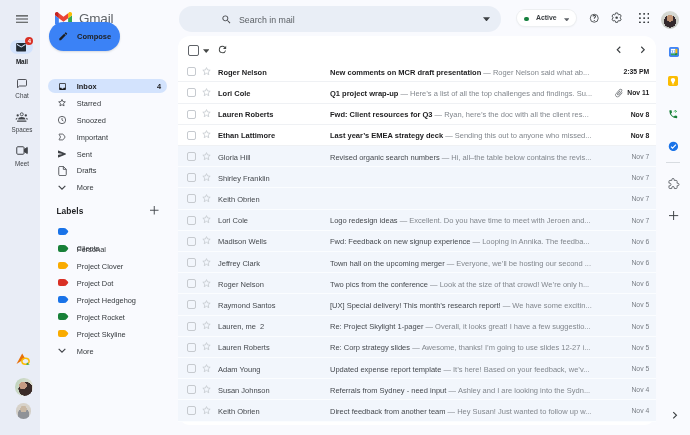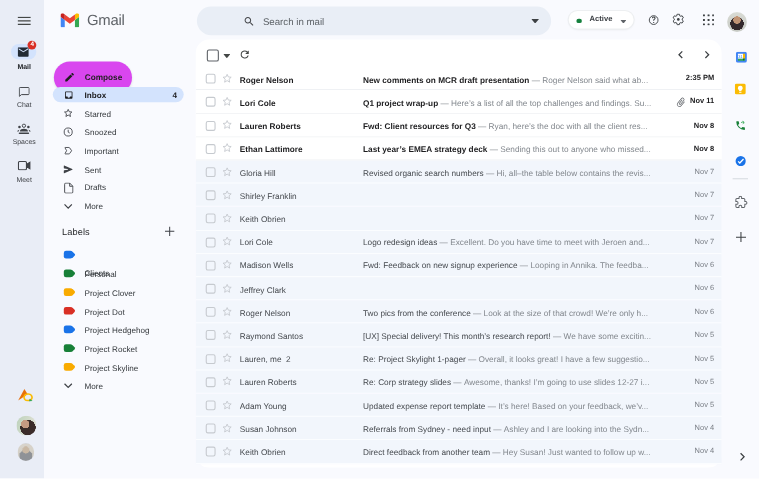--- a/index.html
+++ b/index.html
@@ -5,21 +5,21 @@
 html,body{width:690px;height:435px;overflow:hidden}
 body{font-family:"Liberation Sans",sans-serif;background:#f9fafe;position:relative}
 .abs{position:absolute}
 
 #rail{position:absolute;left:0;top:0;width:40px;height:435px;background:#e9edf6}
 .raillbl{position:absolute;left:0;width:44px;text-align:center;font-size:6.3px;color:#3f4247}
 
 #search{position:absolute;left:178.5px;top:6px;width:322.5px;height:25.5px;border-radius:13px;background:#e9eef6}
 #activepill{position:absolute;left:517px;top:10px;width:59px;height:16px;border-radius:8.5px;background:#fff;box-shadow:0 0 0 1px #edeff1,0 1px 2px rgba(60,64,67,.1)}
 
-#compose{position:absolute;left:49px;top:56px;width:71px;height:29px;border-radius:14.5px;background:#d946ef;box-shadow:0 1px 2px rgba(60,64,67,.18)}
+#compose{position:absolute;left:49px;top:22px;width:71px;height:29px;border-radius:14.5px;background:#3b82f6;box-shadow:0 1px 2px rgba(60,64,67,.18)}
 #inboxpill{position:absolute;left:48.4px;top:79px;width:118.6px;height:13.5px;border-radius:7px;background:#d3e3fd}
 .nav{position:absolute;left:76.8px;font-size:7.4px;color:#33373b;white-space:nowrap}
 .navic{position:absolute;width:10px;height:10px}
 .tag{position:absolute;left:58.4px;width:7.2px;height:6.4px;border-radius:2px}
 .tag:after{content:"";position:absolute;left:4.3px;top:0.95px;width:4.5px;height:4.5px;border-radius:1.4px;background:inherit;transform:rotate(45deg)}
 
 #card{position:absolute;left:178px;top:36px;width:478px;height:389px;background:#fff;border-radius:12px}
 .r{position:absolute;left:178px;width:478px;height:21.2px;font-size:7.5px;white-space:nowrap}
 .r.u{background:#fff;box-shadow:inset 0 -1px 0 #eff1f4}
 .r:not(.u){background:#f2f6fc;box-shadow:inset 0 -1px 0 #fbfdff}
@@ -153,21 +153,21 @@
 <span class="nav" style="top:149.7px">Sent</span>
 <svg class="navic" style="left:57.8px;top:165.6px;width:9px;height:10px" viewBox="0 0 20 24">
     <path fill="none" stroke="#3f4247" stroke-width="2" d="M12 1H3.5A2.5 2.5 0 0 0 1 3.5v17A2.5 2.5 0 0 0 3.5 23h13a2.5 2.5 0 0 0 2.5-2.5V8zM12 1v7h7"></path>
   </svg>
 <span class="nav" style="top:166.4px">Drafts</span>
 <svg class="navic" style="left:58.4px;top:185px;width:8px;height:5px" viewBox="0 0 12 7">
     <path fill="none" stroke="#3f4247" stroke-width="1.7" d="m1 1 5 5 5-5"></path>
   </svg>
 <span class="nav" style="top:183.4px">More</span>
 
-<div class="abs" style="left:56.4px;top:205.6px;font-size:8.4px;color:#1f2023;font-weight:normal;letter-spacing:.1px">Labels</div>
+<div class="abs" style="left:56.4px;top:205.6px;font-size:8.4px;color:#1f2023;font-weight:bold;letter-spacing:.1px">Labels</div>
 <svg class="abs" style="left:150px;top:206px" width="8.5" height="8.5" viewBox="0 0 12 12">
     <path stroke="#3f4247" stroke-width="1.3" d="M6 0v12M0 6h12"></path>
   </svg>
 
 <span class="tag" style="top:228.4px;background:#1a73e8"></span>
 <span class="nav" style="top:244px">Clients</span>
 <span class="tag" style="top:245.4px;background:#188038"></span>
 <span class="nav" style="top:244.7px">Personal</span>
 <span class="tag" style="top:262.4px;background:#f9ab00"></span>
 <span class="nav" style="top:261.7px">Project Clover</span>
@@ -281,20 +281,21 @@
     <span class="sn">Madison Wells</span>
     <span class="tx"><span class="">Fwd: Feedback on new signup experience</span><span class="sp">&nbsp;—&nbsp;Looping in Annika. The feedba...</span></span>
     <span class="dt">Nov 6</span>
   </div>
 <div class="r" style="top:252.0px">
     <span class="cb"></span>
     <span class="st"><svg width="11" height="11" viewBox="0 0 24 24">
         <path fill="none" stroke="#c3c7cd" stroke-width="1.7" d="m12 3.5 2.32 5.15 5.68.56-4.26 3.93 1.24 5.86L12 15.9 7.02 19l1.24-5.86L4 9.21l5.68-.56z"></path>
       </svg></span>
     <span class="sn">Jeffrey Clark</span>
+    <span class="tx"><span class="">Town hall on the upcoming merger</span><span class="sp">&nbsp;—&nbsp;Everyone, we’ll be hosting our second ...</span></span>
     <span class="dt">Nov 6</span>
   </div>
 <div class="r" style="top:273.2px">
     <span class="cb"></span>
     <span class="st"><svg width="11" height="11" viewBox="0 0 24 24">
         <path fill="none" stroke="#c3c7cd" stroke-width="1.7" d="m12 3.5 2.32 5.15 5.68.56-4.26 3.93 1.24 5.86L12 15.9 7.02 19l1.24-5.86L4 9.21l5.68-.56z"></path>
       </svg></span>
     <span class="sn">Roger Nelson</span>
     <span class="tx"><span class="">Two pics from the conference</span><span class="sp">&nbsp;—&nbsp;Look at the size of that crowd! We’re only h...</span></span>
     <span class="dt">Nov 6</span>

